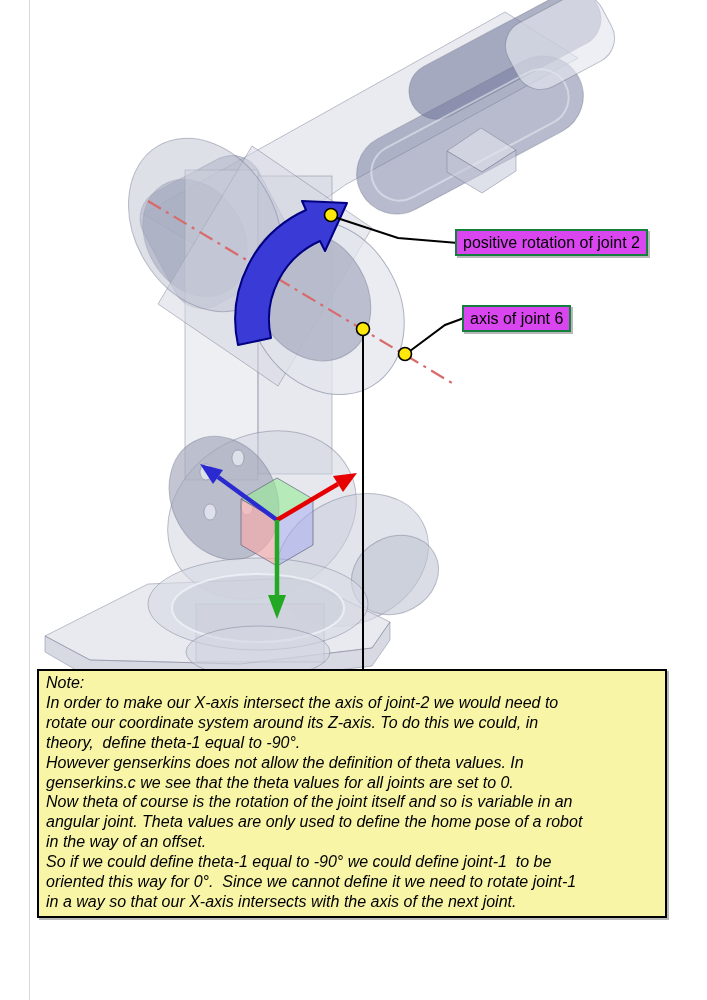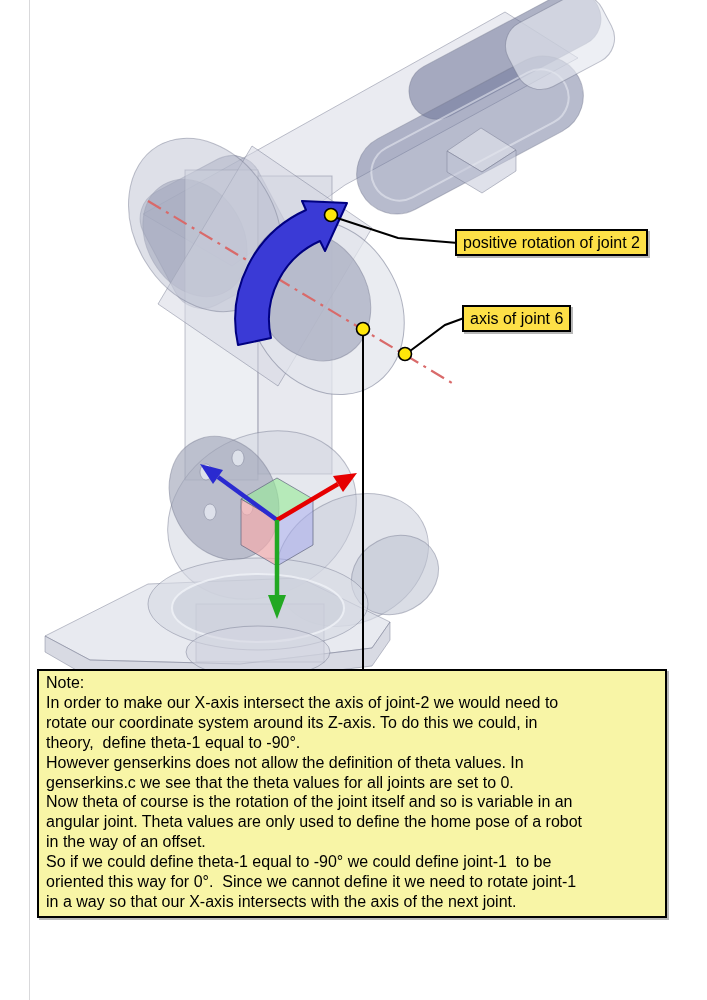--- a/index.html
+++ b/index.html
@@ -6,42 +6,43 @@
   .canvas{
     position:relative;
     width:707px;height:1000px;
     background:#ffffff;
     overflow:hidden;
     font-family:"Liberation Sans", sans-serif;
   }
   .canvas svg{position:absolute;left:0;top:0;}
   .callout{
     position:absolute;
-    background:#fde047;
-    border:2px solid #000000;
+    background:#d946ef;
+    border:2px solid #15803d;
     box-shadow:2px 2px 0 rgba(0,0,0,0.28);
     font-size:16px;
     line-height:21px;
     padding:1px 6px;
     color:#000;
     white-space:nowrap;
   }
   .callout.rotation{left:455px;top:229px;}
   .callout.axis{left:462px;top:305px;}
   .notebox{
     position:absolute;
     left:37px;top:669px;width:630px;
     box-sizing:border-box;
     background:#f8f5a6;
     border:2px solid #000;
     box-shadow:2px 2px 0 rgba(0,0,0,0.28);
     padding:2px 7px 4px 7px;
     font-size:16px;
     line-height:19.9px;
     color:#000;
+    font-style:italic;
   }
   .notebox .note-text{white-space:pre-wrap;}
 </style>
 </head>
 <body>
 
 <div class="canvas">
 
   <svg width="707" height="1000" viewBox="0 0 707 1000">
 

